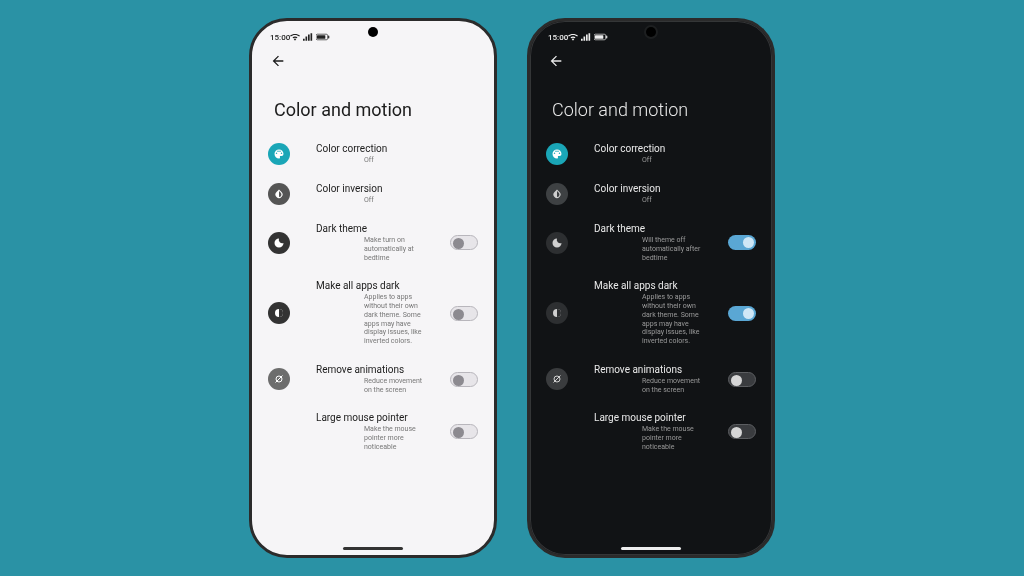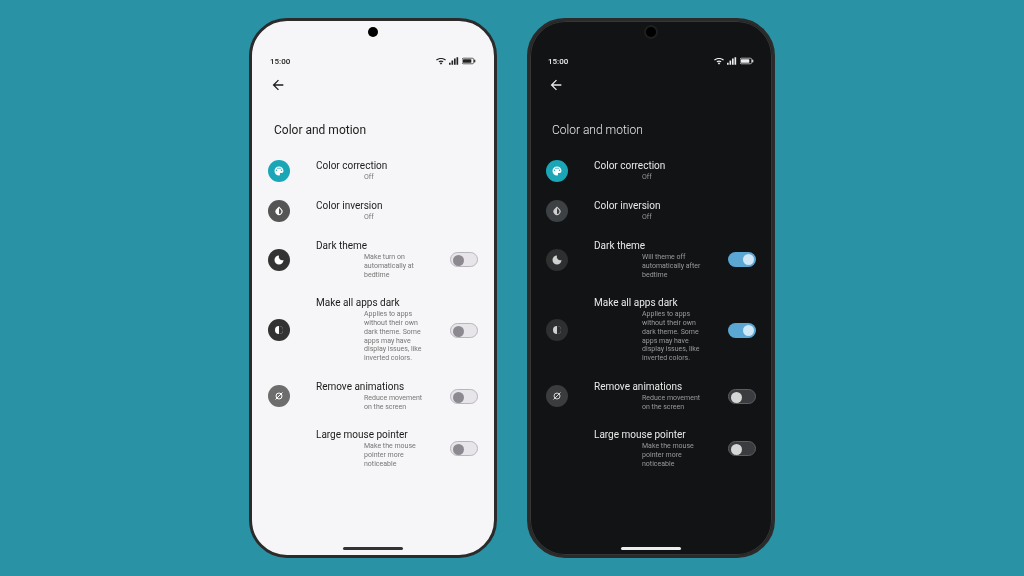--- a/index.html
+++ b/index.html
@@ -26,39 +26,38 @@
   .phone.light { background: #f6f5f7; color: #1c1c1c; }
   .phone.dark  { background: #111315; color: #e9e9e9; }
   .camera {
     position: absolute;
     top: 6px; left: 50%; transform: translateX(-50%);
     width: 10px; height: 10px; border-radius: 50%;
     background: #000; z-index: 5;
     box-shadow: 0 0 0 2px rgba(255,255,255,0.05);
   }
   .status {
-    display: flex; justify-content: space-between; align-items: center;
+    display: flex; align-items: center;
     padding: 12px 18px 0 18px;
     font-size: 8px; font-weight: 500;
     height: 20px;
-    margin-top: 24px;
   }
   .phone.light .status { color: #222; }
   .phone.dark  .status { color: #eee; }
   .status .right { display: flex; align-items: center; gap: 3px; }
   .status svg { display: block; }
 
   .back {
     padding: 10px 16px 0 16px;
   }
   .back-btn { display: inline-flex; width: 20px; height: 20px; align-items:center; justify-content:center; cursor:pointer; }
 
   .title {
     padding: 26px 4px 14px 22px;
-    font-size: 12px;
+    font-size: 18px;
     font-weight: 400;
   }
   .phone.dark .title { font-weight: 300; }
 
   .list { padding: 0 4px 0 4px; }
   .row {
     display: flex; align-items: center;
     padding: 9px 12px;
     gap: 26px;
     cursor: pointer;

